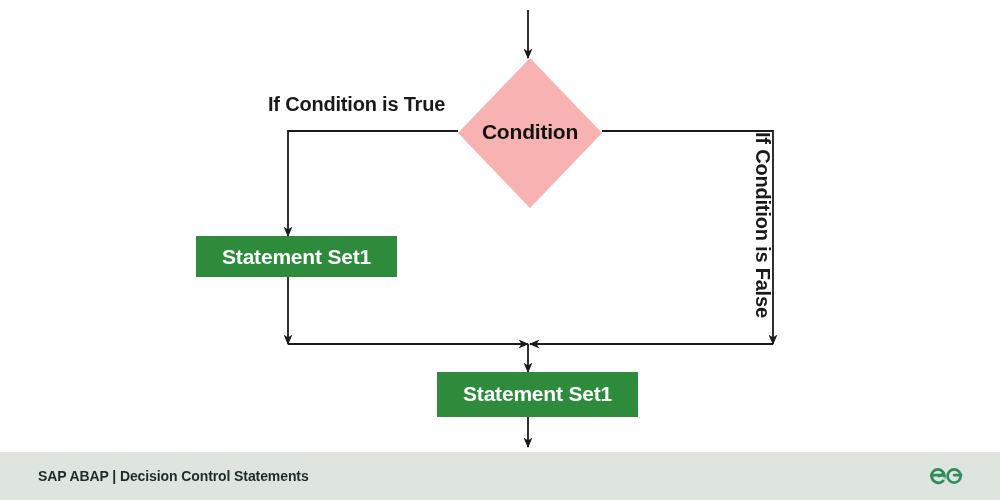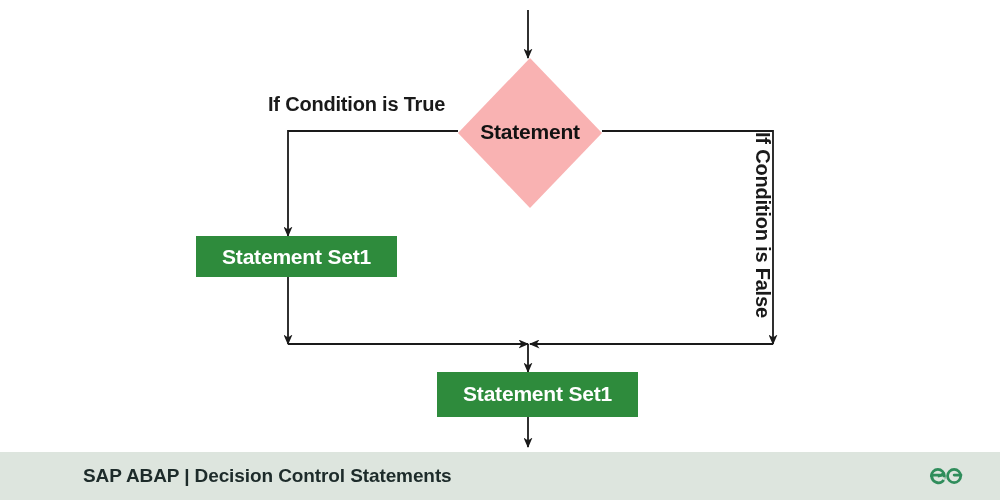--- a/index.html
+++ b/index.html
@@ -105,26 +105,25 @@
     background: #dde5de;
     display: flex;
     align-items: center;
     justify-content: space-between;
     box-sizing: border-box;
     padding: 0 34px 0 38px;
   }
 
   #footer-title {
     font-family: "Liberation Sans", sans-serif;
-    font-size: 19px;
+    font-size: 14px;
     font-weight: 700;
     color: #1d2b2a;
     letter-spacing: -0.1px;
     white-space: nowrap;
-    margin-left: 45px;
   }
 
   #gfg-logo {
     width: 40px;
     height: 26px;
     display: block;
   }
 </style>
 </head>
 <body>
@@ -155,21 +154,21 @@
     <path d="M602,131 L773,131 L773,344" fill="none" stroke="#1a1a1a" stroke-width="1.8" marker-end="url(#arrowhead)"></path>
     <path d="M773,344 L530,344" fill="none" stroke="#1a1a1a" stroke-width="1.8" marker-end="url(#arrowhead-left)"></path>
 
     <line x1="528" y1="344" x2="528" y2="372" stroke="#1a1a1a" stroke-width="1.8" marker-end="url(#arrowhead)"></line>
 
     <rect x="437" y="372" width="201" height="45" fill="#2e8b3c"></rect>
 
     <line x1="528" y1="417" x2="528" y2="447" stroke="#1a1a1a" stroke-width="1.8" marker-end="url(#arrowhead)"></line>
   </svg>
 
-  <div class="node-text" id="condition-text">Statement</div>
+  <div class="node-text" id="condition-text">Condition</div>
 
   <div class="node-text" id="stmt1-text">Statement Set1</div>
 
   <div class="node-text" id="stmt2-text">Statement Set1</div>
 
   <div class="flow-label" id="label-true">If Condition is True</div>
 
   <div class="flow-label" id="label-false">If Condition is False</div>
 
   <div id="footer-bar">

